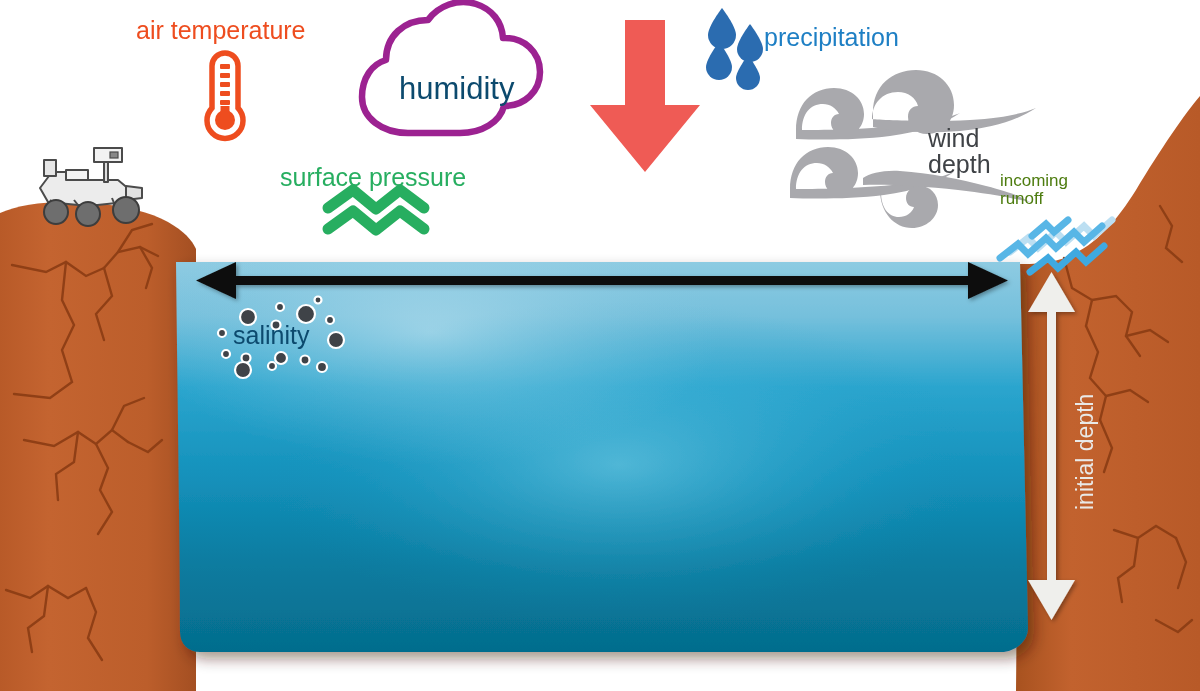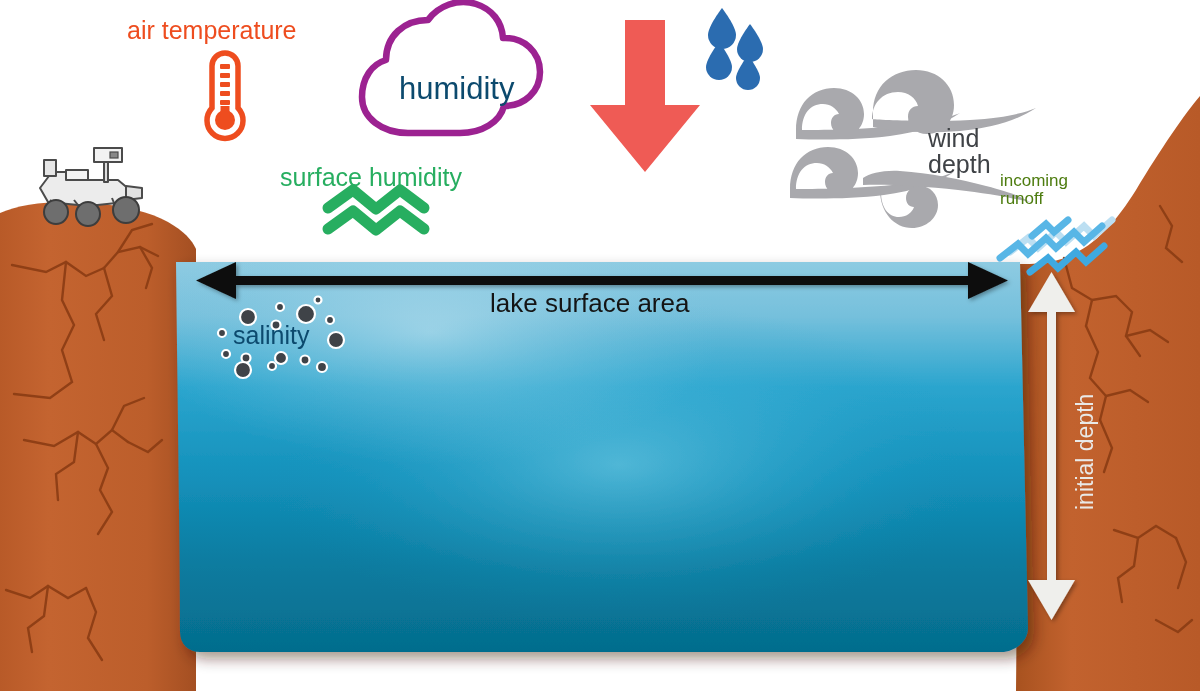--- a/index.html
+++ b/index.html
@@ -278,37 +278,37 @@
       </g>
     </g>
 
     <g filter="url(#softShadow)">
       <rect x="1047" y="296" width="9" height="300" fill="#efefec"></rect>
       <path d="M1051.5,272 L1075,312 L1028,312 Z" fill="#efefec"></path>
       <path d="M1051.5,620 L1075,580 L1028,580 Z" fill="#efefec"></path>
     </g>
   </svg>
 
-  <div class="lbl lbl-air" style="left:127px;top:17px;">air temperature</div>
+  <div class="lbl lbl-air" style="left:136px;top:17px;">air temperature</div>
 
   <div class="lbl lbl-hum" style="left:399px;top:73px;">humidity</div>
 
-  <div class="lbl lbl-pres" style="left:280px;top:164px;">surface humidity</div>
-
-
+  <div class="lbl lbl-pres" style="left:280px;top:164px;">surface pressure</div>
+
+
+  <div class="lbl lbl-prec" style="left:764px;top:24px;">precipitation</div>
 
   <div class="lbl lbl-wind" style="left:928px;top:85px;">
     <div>wind</div>
     <div>depth</div>
   </div>
 
   <div class="lbl lbl-runoff" style="left:1000px;top:172px;">
     <div>incoming</div>
     <div>runoff</div>
   </div>
 
-  <div class="lbl lbl-lsa" style="left:490px;top:290px;">lake surface area</div>
 
   <div class="lbl lbl-sal" style="left:233px;top:322px;">salinity</div>
 
   <div class="lbl lbl-depth" style="left:1073px;top:510px;">initial depth</div>
 
 </div>
 
 </body></html>

